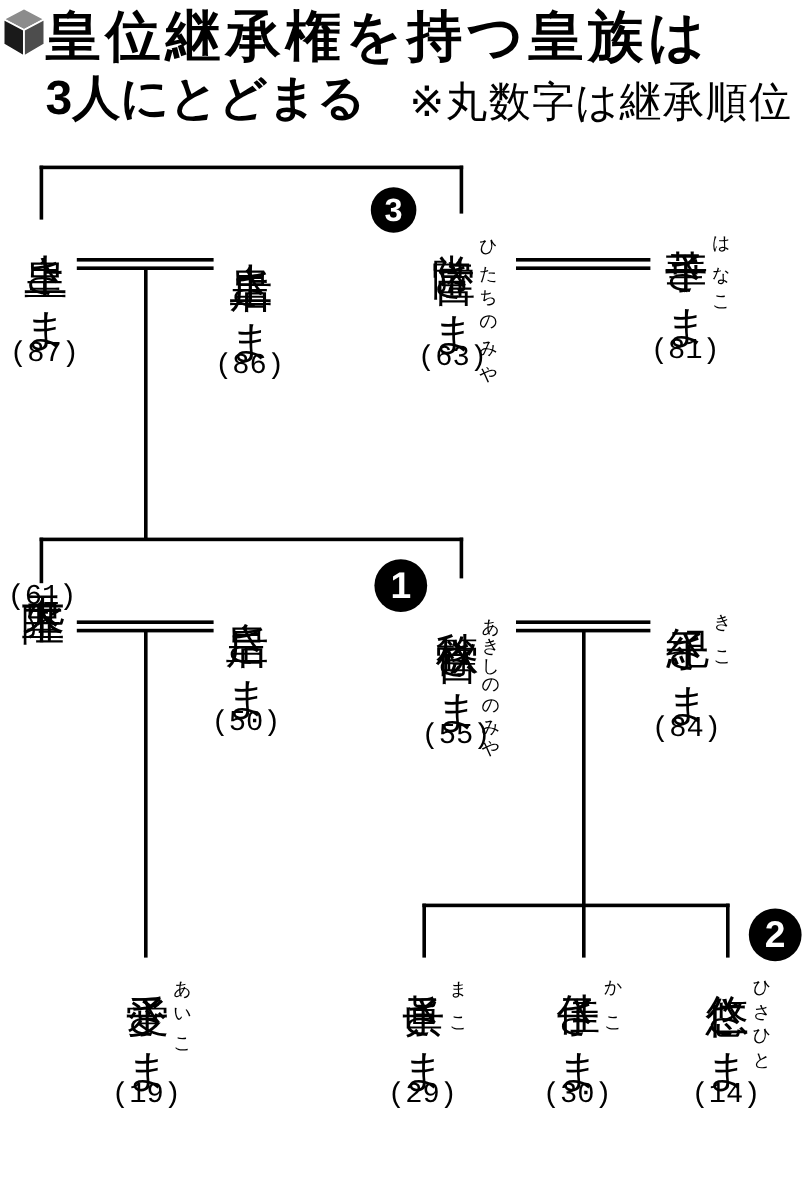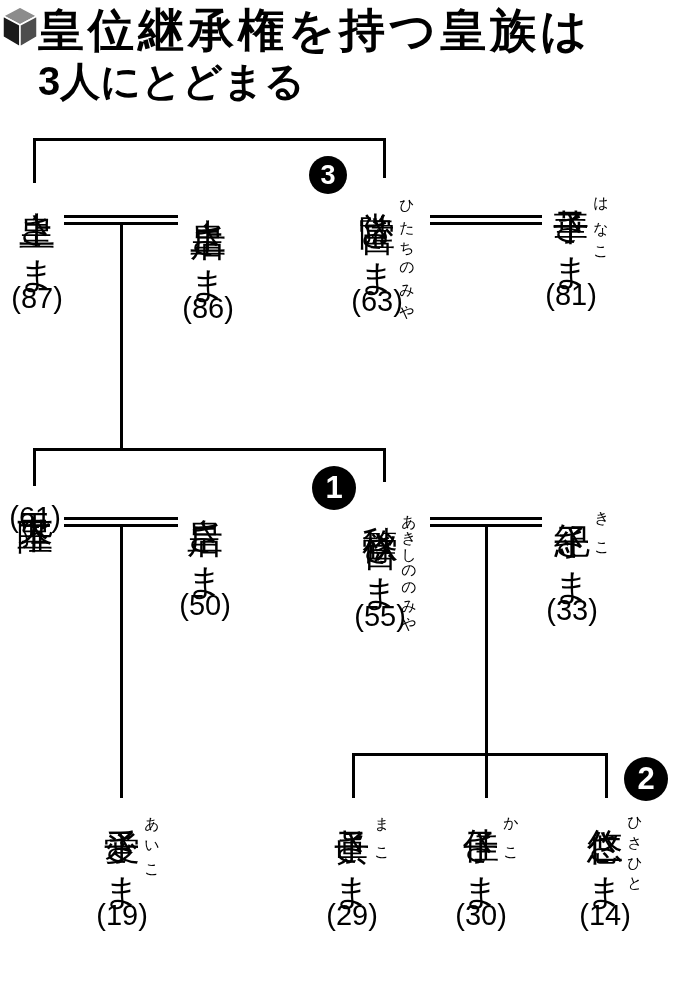--- a/index.html
+++ b/index.html
@@ -23,29 +23,29 @@
     font-family:"DejaVu Serif","Liberation Serif",serif;
     font-size:36px; line-height:44px; letter-spacing:3px; white-space:nowrap;
   }
   .furigana {
     position:absolute; left:43px; top:6px;
     writing-mode:vertical-rl; text-orientation:upright;
     font-family:"DejaVu Serif","Liberation Serif",serif;
     font-size:15px; line-height:17px; white-space:nowrap;
   }
   .age {
-    margin-top:5px; font-family:Liberation Sans, sans-serif;
-    font-size:29px; white-space:nowrap;
+    margin-top:5px; font-family:Liberation Mono, monospace;
+    font-size:24px; white-space:nowrap;
   }
   
   .p-joko     { left:15px;  top:183px; }
   .p-jokogo   { left:186px; top:190px; }
   .p-hitachi  { left:355px; top:183px; }
   .p-hanako   { left:549px; top:180px; }
-  .p-tenno    { left:13px;  top:484px; }
+  .p-tenno    { left:13px;  top:467px; }
   .p-kogo     { left:183px; top:490px; }
   .p-akishino { left:358px; top:498px; }
   .p-kiko     { left:550px; top:495px; }
   .p-aiko     { left:100px; top:800px; }
   .p-mako     { left:330px; top:800px; }
   .p-kako     { left:459px; top:800px; }
   .p-hisahito { left:583px; top:800px; }
   
   .fg-hitachi  { letter-spacing:4px; }
   .fg-hanako   { letter-spacing:8px; }
@@ -70,20 +70,21 @@
 
 <div id="stage">
 
   <svg class="cube" width="36" height="42" viewBox="0 0 36 42">
     <polygon points="18,1 35,10 18,19 1,10" fill="#8c8c8c" stroke="#ffffff" stroke-width="1.5"></polygon>
     <polygon points="1,10 18,19 18,41 1,31" fill="#1a1a1a" stroke="#ffffff" stroke-width="1.5"></polygon>
     <polygon points="35,10 35,31 18,41 18,19" fill="#4d4d4d" stroke="#ffffff" stroke-width="1.5"></polygon>
   </svg>
   <div class="title1">皇位継承権を持つ皇族は</div>
   <div class="title2">3人にとどまる</div>
+  <div class="note">※丸数字は継承順位</div>
 
   <div class="ln" style="left:33px;top:138px;width:353px;height:3px;"></div>
   <div class="ln" style="left:33px;top:138px;width:3px;height:45px;"></div>
   <div class="ln" style="left:383px;top:138px;width:3px;height:40px;"></div>
 
   <div class="ln" style="left:64px;top:215px;width:114px;height:3px;"></div>
   <div class="ln" style="left:64px;top:222px;width:114px;height:3px;"></div>
   <div class="ln" style="left:120px;top:224px;width:3px;height:226px;"></div>
 
   <div class="ln" style="left:430px;top:215px;width:112px;height:3px;"></div>
@@ -139,21 +140,21 @@
 
   <div class="person p-akishino">
     <div class="vname">秋篠宮さま</div>
     <div class="furigana fg-akishino">あきしののみや</div>
     <div class="age">(55)</div>
   </div>
 
   <div class="person p-kiko">
     <div class="vname">紀子さま</div>
     <div class="furigana fg-kiko">きこ</div>
-    <div class="age">(33)</div>
+    <div class="age">(84)</div>
   </div>
 
   <div class="person p-aiko">
     <div class="vname">愛子さま</div>
     <div class="furigana fg-aiko">あいこ</div>
     <div class="age">(19)</div>
   </div>
 
   <div class="person p-mako">
     <div class="vname">眞子さま</div>

